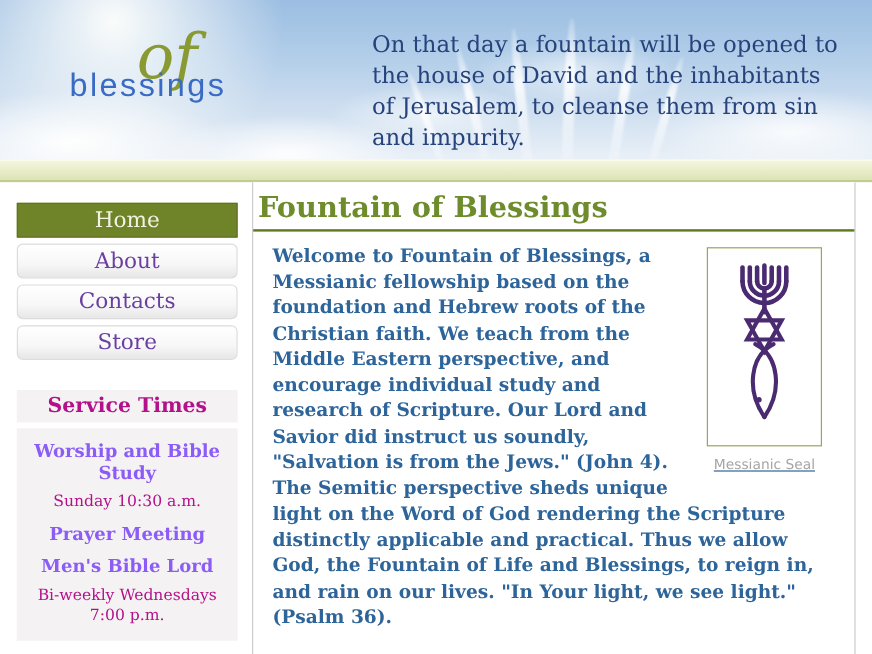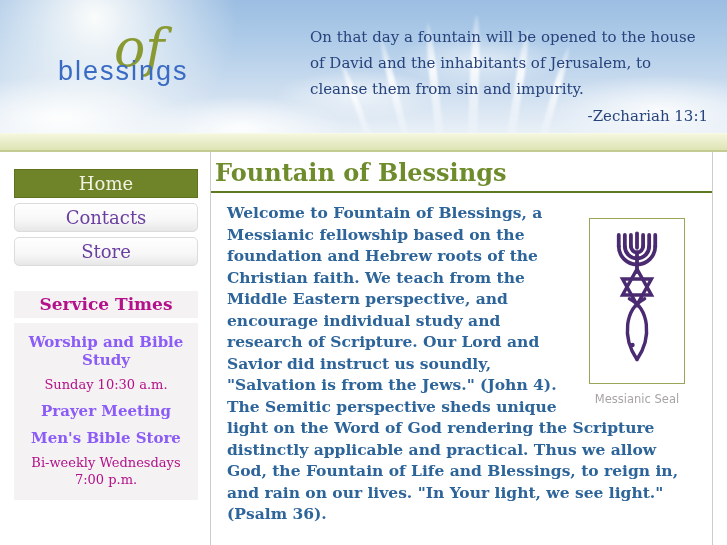--- a/index.html
+++ b/index.html
@@ -32,21 +32,21 @@
   .logo-w1 { position:absolute; left:0; top:4px;
              font-family:"Liberation Sans", sans-serif; font-size:27px; letter-spacing:2px;
              color:#3a6bc4; }
   .logo-of { position:absolute; left:96px; top:-6px; font-style:italic;
              font-family:"DejaVu Serif", serif; font-size:52px; color:#8a9a33; }
   .logo-w2 { position:absolute; left:40px; top:32px;
              font-family:"Liberation Sans", sans-serif; font-size:27px; letter-spacing:2px;
              color:#3a6bc4; }
 
   .quote { position:absolute; left:310px; top:24px; width:398px;
-           font-size:15px; line-height:26px; color:#26437c; }
+           font-size:19px; line-height:26px; color:#26437c; }
   .quote-attr { text-align:right; margin-top:1px; }
 
   
   .greenbar { width:727px; height:19px;
               background:linear-gradient(180deg, #f4f7dd 0%, #eaeecb 45%, #dde4b4 100%);
               border-top:1px solid #f8fae8; border-bottom:2px solid #c2cb92; }
 
   
   .page { position:relative; width:727px; height:393px; background:#fff; }
 
@@ -64,21 +64,21 @@
   .svc-name { font-weight:bold; font-size:15px; color:#8b5cf6; margin-top:9px; }
   .svc-body .svc-entry:first-child .svc-name { margin-top:0; }
   .svc-time { font-size:13px; color:#b3108a; margin-top:7px; line-height:17px; }
 
   .main { position:absolute; left:210px; top:0; width:503px; min-height:393px;
           border-left:1px solid #cccccc; border-right:1px solid #cccccc; background:#fff; }
   .main-title { color:#6f8c2c; font-weight:bold; font-size:24px; padding:6px 4px 4px; }
   .main-rule { border:none; border-top:2px solid #5d7a1f; }
   .main-body { padding:9px 16px 0; color:#2d6499; font-weight:bold;
                font-size:15.5px; line-height:21.5px; }
-  .seal-fig { float:right; margin:16px 6px 2px 14px; width:106px; text-align:center; }
+  .seal-fig { float:right; margin:4px 6px 2px 14px; width:106px; text-align:center;text-decoration:underline; }
   .seal-box { width:96px; height:166px; margin:0 auto; border:1px solid #9aa55a; background:#fff;
               display:flex; align-items:center; justify-content:center; }
   .seal-caption { margin-top:5px; font-family:"DejaVu Sans", sans-serif;
                   font-size:11.5px; color:#a8a4a4; font-weight:normal; }
 </style>
 </head>
 <body>
 
 <div class="header">
   <div class="spray s6"></div>
@@ -98,35 +98,36 @@
     <div class="quote-attr">-Zechariah 13:1</div>
   </div>
 </div>
 
 <div class="greenbar"></div>
 
 <div class="page">
 
   <div class="sidebar">
     <div class="nav-item active">Home</div>
+    <div class="nav-item">About</div>
     <div class="nav-item">Contacts</div>
     <div class="nav-item">Store</div>
 
     <div class="side-box svc-title">Service Times</div>
 
     <div class="side-box svc-body">
       <div class="svc-entry">
         <div class="svc-name">Worship and Bible Study</div>
         <div class="svc-time">Sunday 10:30 a.m.</div>
       </div>
       <div class="svc-entry">
         <div class="svc-name">Prayer Meeting</div>
       </div>
       <div class="svc-entry">
-        <div class="svc-name">Men's Bible Store</div>
+        <div class="svc-name">Men's Bible Lord</div>
         <div class="svc-time">Bi-weekly Wednesdays 7:00 p.m.</div>
       </div>
     </div>
 
   </div>
 
   <div class="main">
     <div class="main-title">Fountain of Blessings</div>
     <hr class="main-rule">
 

